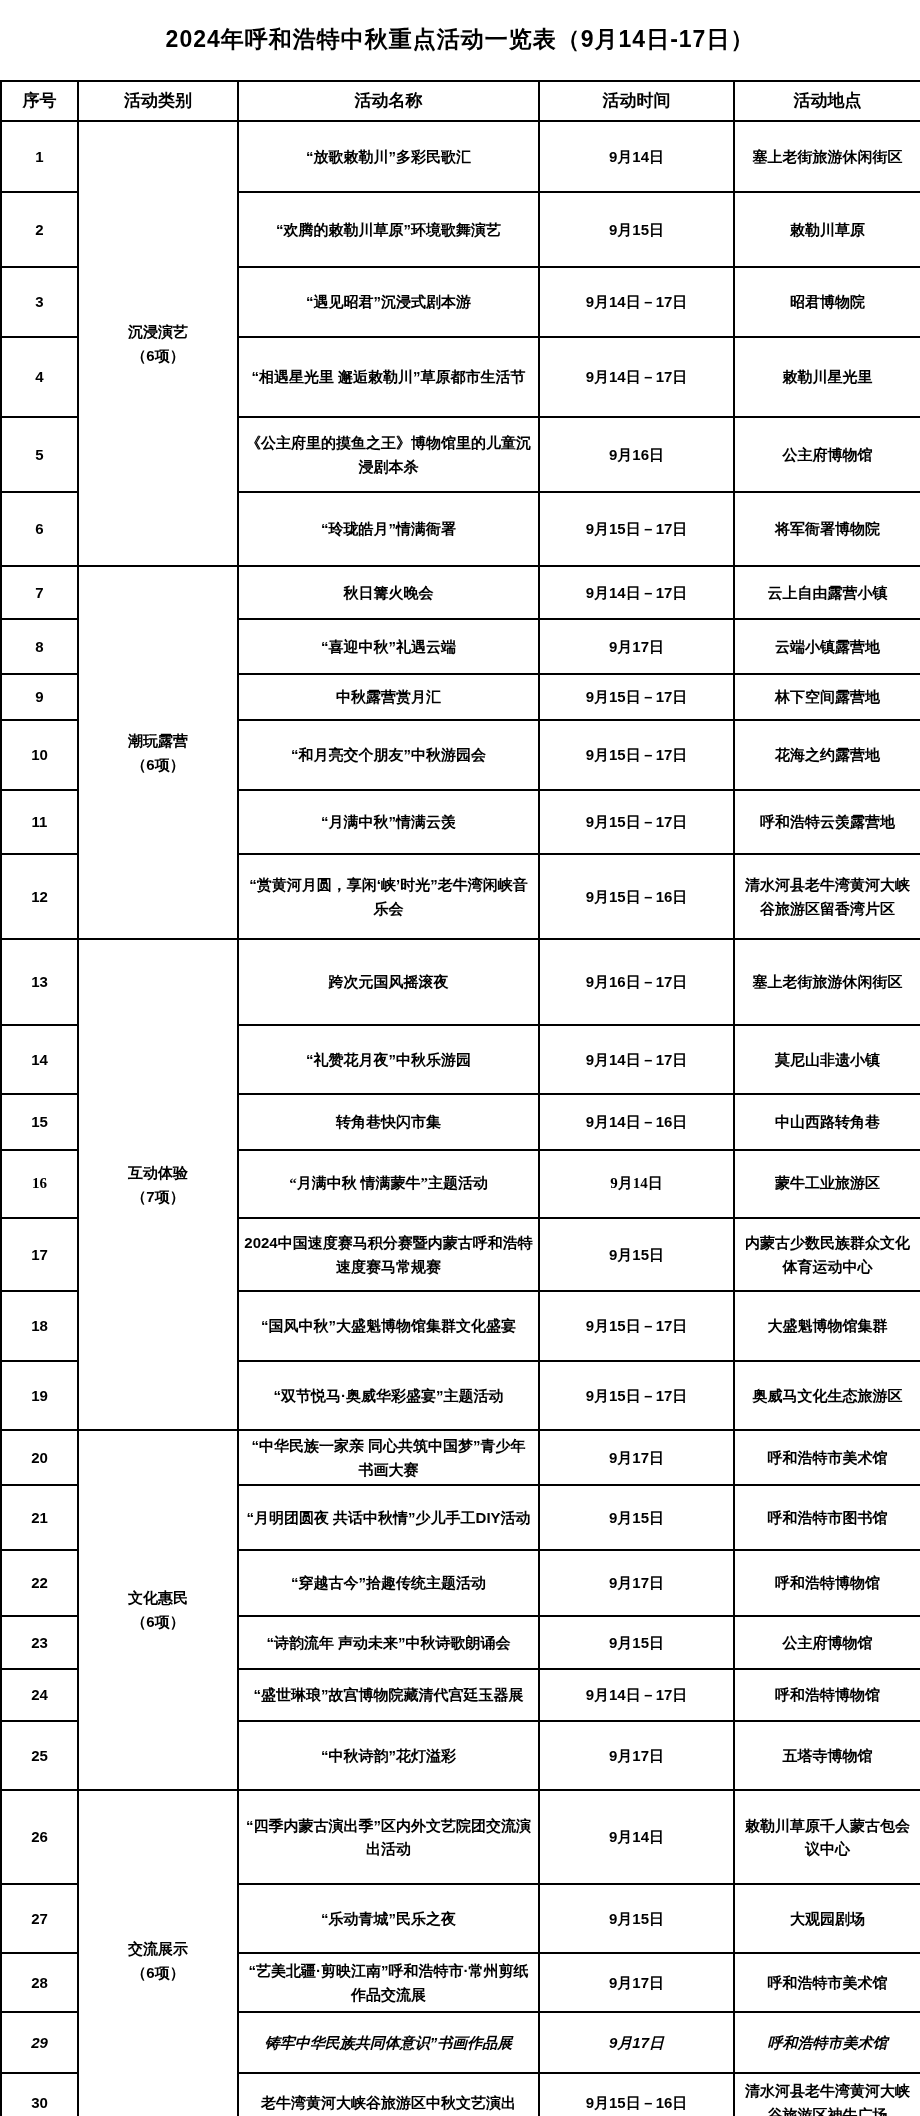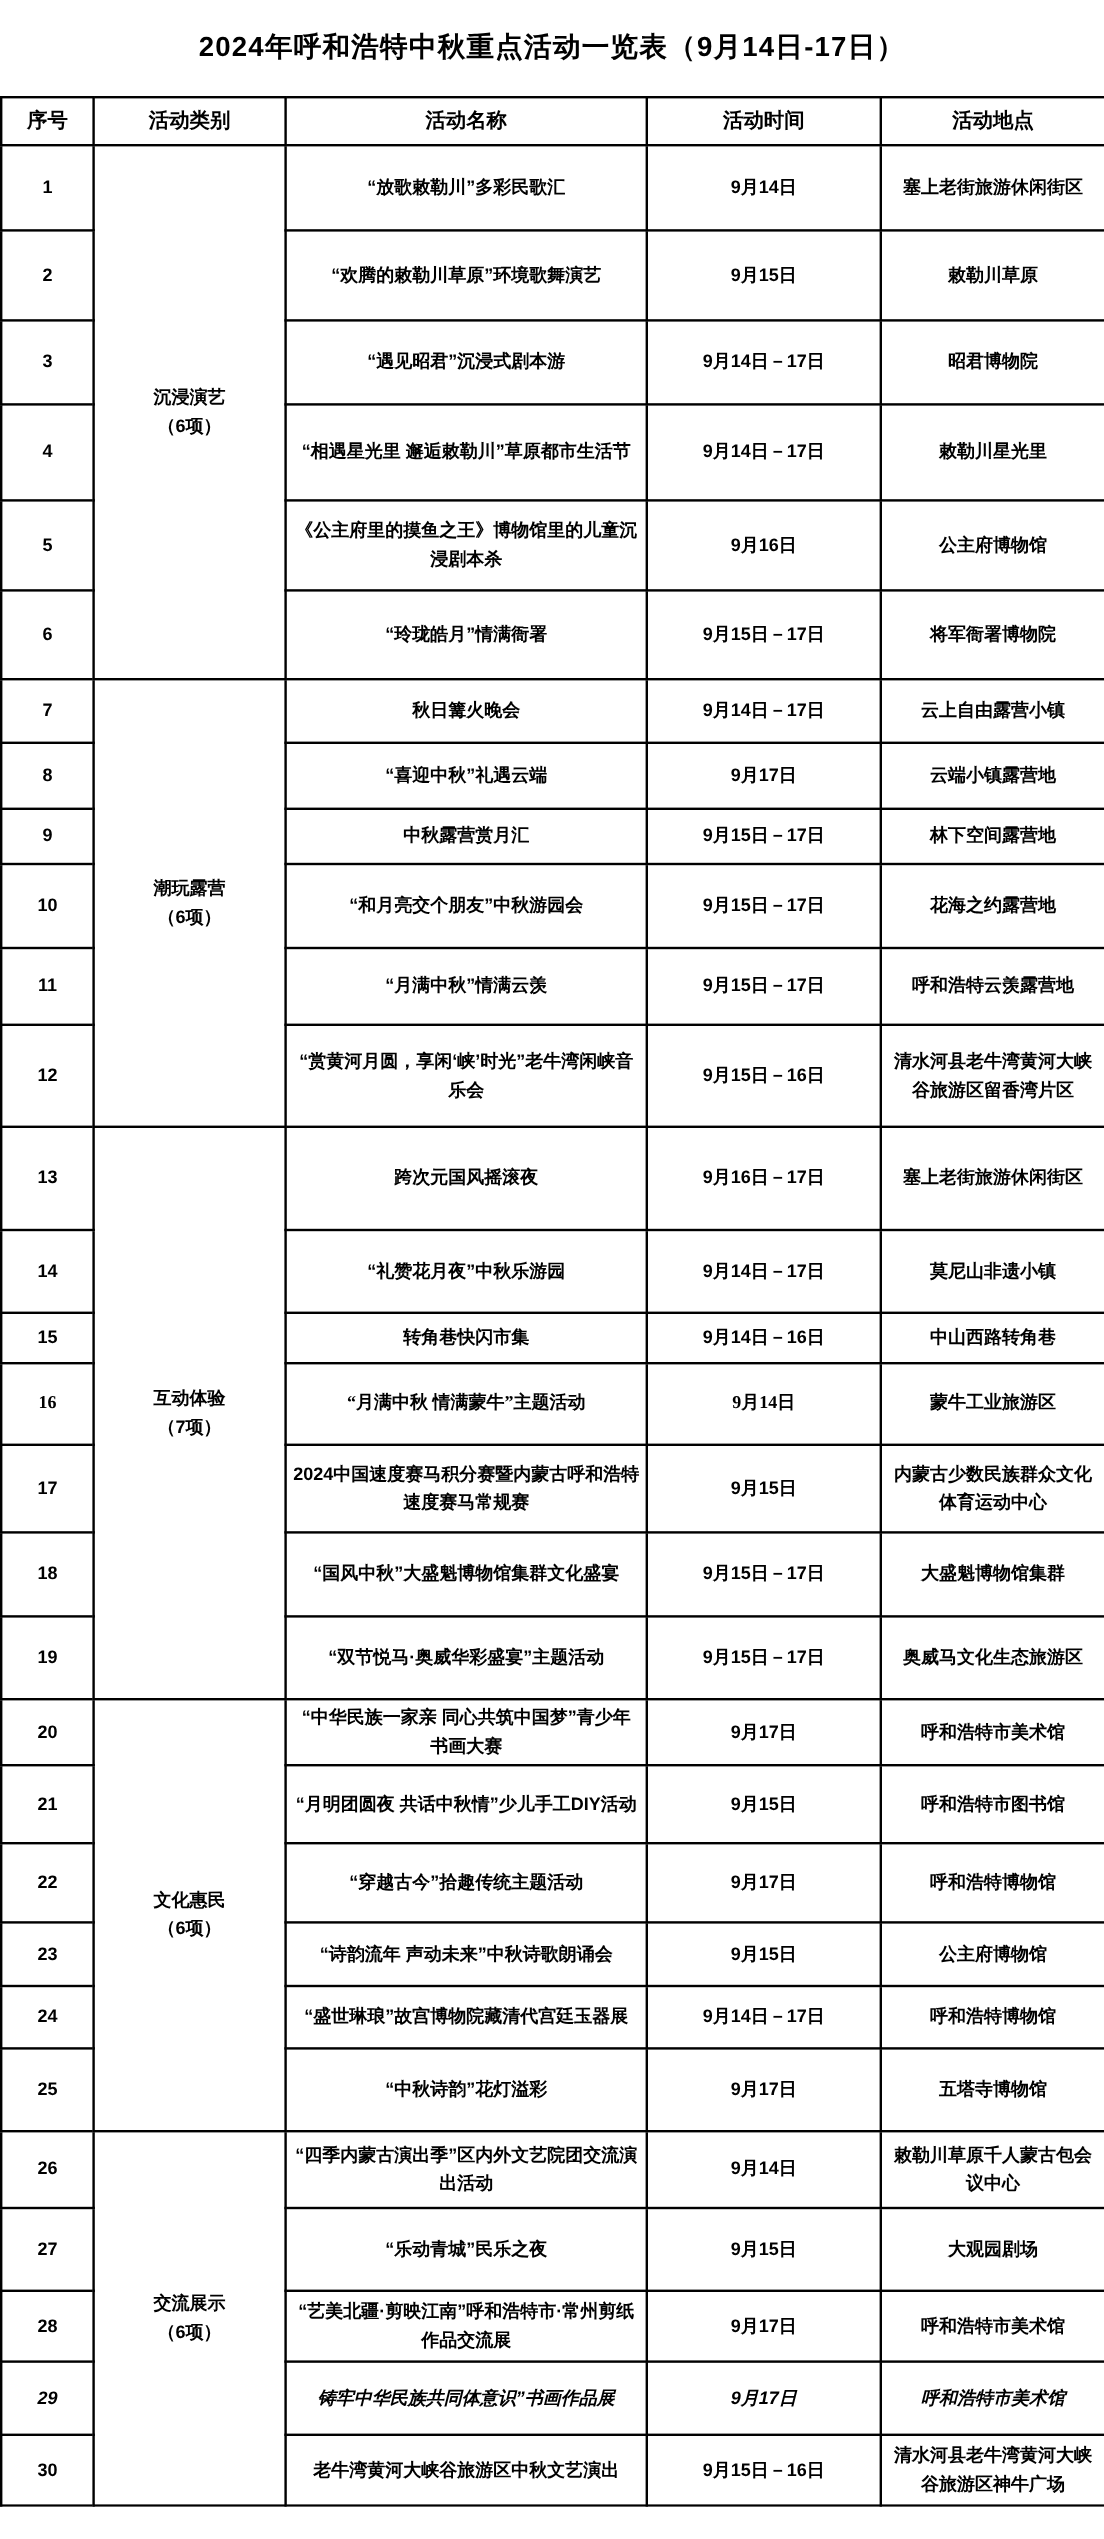--- a/index.html
+++ b/index.html
@@ -156,21 +156,21 @@
           <td class="col-name">跨次元国风摇滚夜</td>
           <td class="col-time">9月16日－17日</td>
           <td class="col-place">塞上老街旅游休闲街区</td>
         </tr>
         <tr style="height: 69px;">
           <td class="col-no">14</td>
           <td class="col-name">“礼赞花月夜”中秋乐游园</td>
           <td class="col-time">9月14日－17日</td>
           <td class="col-place">莫尼山非遗小镇</td>
         </tr>
-        <tr style="height: 42px;">
+        <tr style="height: 56px;">
           <td class="col-no">15</td>
           <td class="col-name">转角巷快闪市集</td>
           <td class="col-time">9月14日－16日</td>
           <td class="col-place">中山西路转角巷</td>
         </tr>
         <tr style="height: 68px; font-family: Liberation Serif, serif;">
           <td class="col-no">16</td>
           <td class="col-name">“月满中秋 情满蒙牛”主题活动</td>
           <td class="col-time">9月14日</td>
           <td class="col-place">蒙牛工业旅游区</td>
@@ -226,21 +226,21 @@
           <td class="col-name">“盛世琳琅”故宫博物院藏清代宫廷玉器展</td>
           <td class="col-time">9月14日－17日</td>
           <td class="col-place">呼和浩特博物馆</td>
         </tr>
         <tr style="height: 69px;">
           <td class="col-no">25</td>
           <td class="col-name">“中秋诗韵”花灯溢彩</td>
           <td class="col-time">9月17日</td>
           <td class="col-place">五塔寺博物馆</td>
         </tr>
-        <tr style="height: 64px; padding-left: 20px;">
+        <tr style="height: 94px; padding-left: 20px;">
           <td class="col-no">26</td>
           <td rowspan="5">
             <span class="category-label">交流展示</span>
             <span class="category-count">（6项）</span>
           </td>
           <td class="col-name">“四季内蒙古演出季”区内外文艺院团交流演出活动</td>
           <td class="col-time">9月14日</td>
           <td class="col-place">敕勒川草原千人蒙古包会议中心</td>
         </tr>
         <tr style="height: 69px;">

